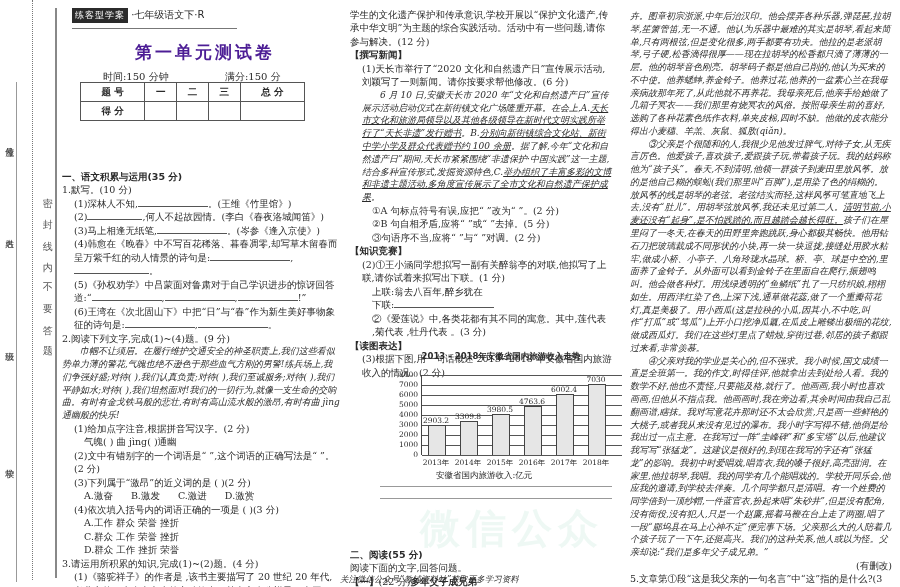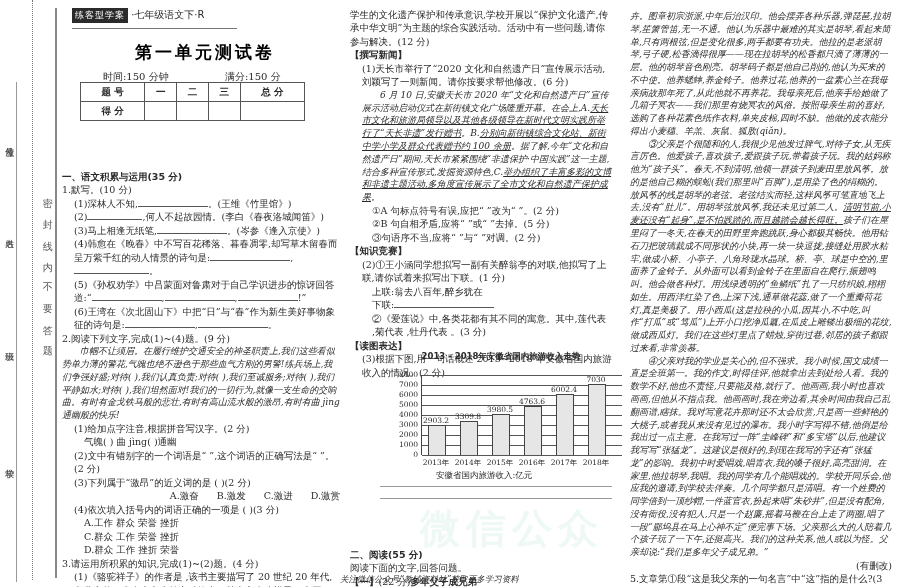--- a/index.html
+++ b/index.html
@@ -6,33 +6,33 @@
   body { width:900px; height:587px; position:relative; overflow:hidden;
          font-family:"DejaVu Serif","Liberation Serif",serif; color:#2a2a2a; font-size:9.5px; line-height:1.42; }
   
   .dotline { position:absolute; left:32px; top:0; height:580px; border-left:1.5px dotted #777; }
   .solidline { position:absolute; left:55px; top:8px; height:570px; border-left:2px solid #888; }
   .vline-left { position:absolute; left:16px; top:82px; height:500px; border-left:1px solid #999; }
   .vert { position:absolute; writing-mode:vertical-rl; font-family:"DejaVu Sans",sans-serif; font-size:9px; color:#444; }
   .seal { position:absolute; left:40px; top:190px; writing-mode:vertical-rl; font-size:10px; letter-spacing:9px; color:#555; font-family:"DejaVu Sans",sans-serif; }
   .hdr { position:absolute; left:72px; top:8px; width:165px; border-bottom:1px solid #777; height:20px; font-family:"DejaVu Sans",sans-serif; font-size:10px; }
   .brand { display:inline-block; background:#2b2b2b; color:#fff; font-size:9px; padding:1px 3px; letter-spacing:1px; }
-  .title { position:absolute; left:135px; top:40px; font-size:17px; font-weight:bold; letter-spacing:3px; color:#000000; }
+  .title { position:absolute; left:135px; top:40px; font-size:17px; font-weight:bold; letter-spacing:3px; color:#4c1d95; }
   .meta { position:absolute; top:70px; font-size:10px; }
   table.score { position:absolute; left:80px; top:82px; width:225px; border-collapse:collapse; font-family:"DejaVu Sans",sans-serif; font-size:9.5px; }
   table.score td { border:1px solid #555; height:16px; text-align:center; font-weight:bold; }
   .blk { position:absolute; }
   .sec { font-weight:bold; font-family:"DejaVu Sans",sans-serif; font-size:9.5px;margin-top:48px; }
   .ind { padding-left:12px; }
   .ind2 { padding-left:22px; }
   .blank { display:inline-block; border-bottom:1px solid #555; height:9px; vertical-align:baseline; }
   .u { text-decoration:underline; }
   .passage { font-family:"DejaVu Serif",serif; font-style:italic; font-size:9px; text-indent:18px; }
   .bracket { font-weight:bold; }
-  .opts { display:flex; gap:18px; padding-left:22px;justify-content:flex-end; }
+  .opts { display:flex; gap:18px; padding-left:22px; }
   
   .chart { position:absolute; left:376px; top:350px; width:250px; height:140px; }
   .chart-title { position:absolute; left:0; top:0; width:250px; text-align:center; font-family:"DejaVu Sans",sans-serif; font-size:8.5px; font-weight:bold; }
   .plot { position:absolute; left:45px; top:25px; width:200px; height:80px; border-left:1px solid #444; }
   .gridline { position:absolute; left:0; width:200px; border-top:1px solid #555; }
   .ytick { position:absolute; left:-32px; width:28px; text-align:right; font-size:7.5px; }
   .bar { position:absolute; bottom:0; width:16px; background:#e6e6e6; border:1px solid #444; border-bottom:none; }
   .bar-label { position:absolute; font-size:7.5px; width:40px; text-align:center; }
   .xtick { position:absolute; top:83px; font-size:7.5px; width:34px; text-align:center; }
   .xlabel { position:absolute; left:60px; top:119px; font-size:8.5px; }

